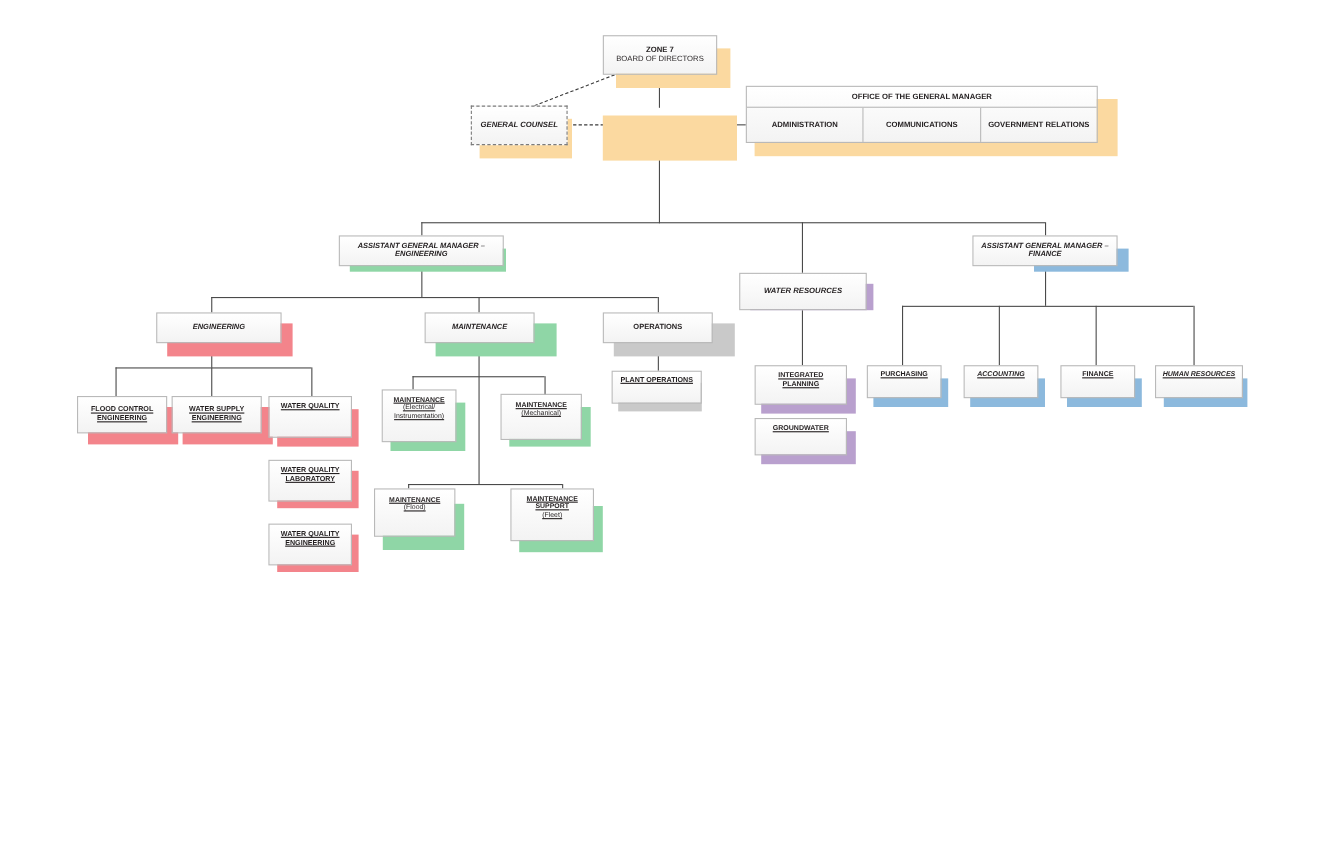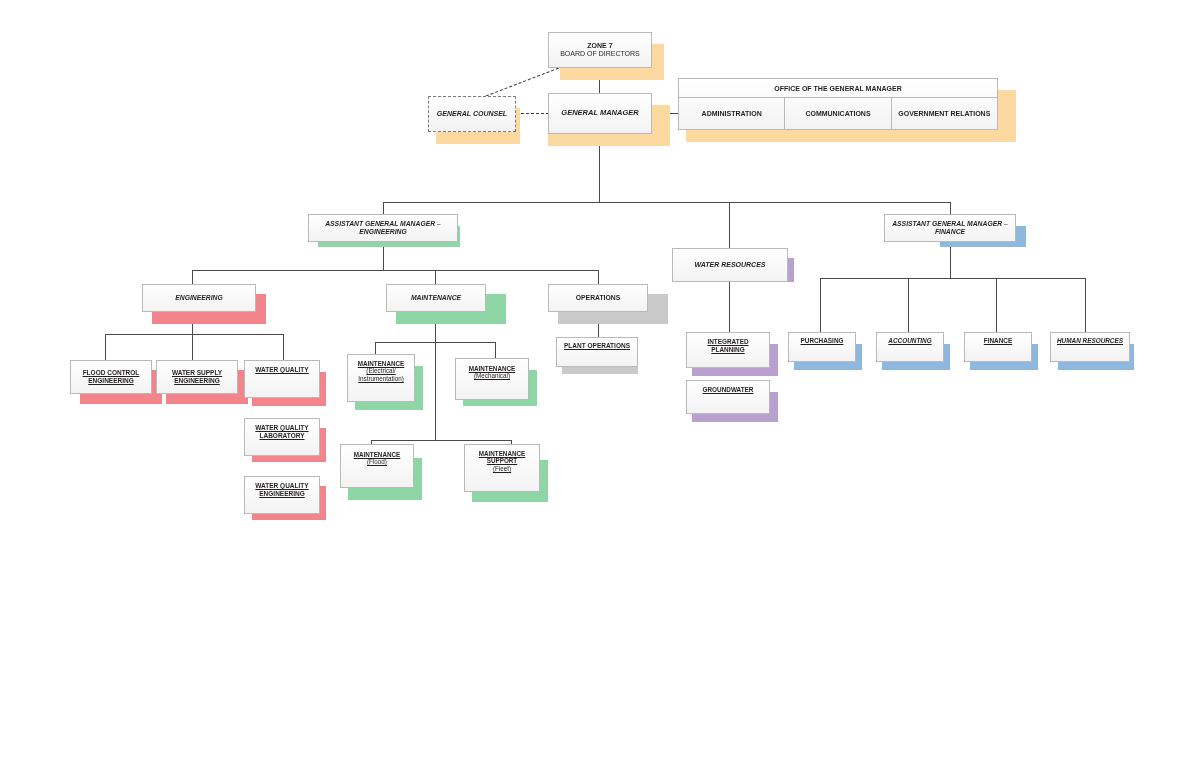--- a/index.html
+++ b/index.html
@@ -131,23 +131,20 @@
     <span class="lbl t-bold">
       <span>ZONE 7</span>
       <span class="sub">BOARD OF DIRECTORS</span>
     </span>
   </div>
 
   <div class="node dashedbox" style="left:428px;top:96px;width:88px;height:36px;font-size:7px;">
     <span class="lbl t-ital">GENERAL COUNSEL</span>
   </div>
 
-  <div class="node" style="left:548px;top:93px;width:104px;height:41px;font-size:7.5px;">
-    <span class="lbl t-ital">GENERAL MANAGER</span>
-  </div>
 
   <div class="ogm" style="left:678px;top:78px;width:320px;height:52px;font-size:7px;">
     <div class="ogm-title t-bold">OFFICE OF THE GENERAL MANAGER</div>
     <div class="ogm-row">
       <div class="ogm-cell t-bold">ADMINISTRATION</div>
       <div class="ogm-cell t-bold">COMMUNICATIONS</div>
       <div class="ogm-cell t-bold">GOVERNMENT RELATIONS</div>
     </div>
   </div>
 

